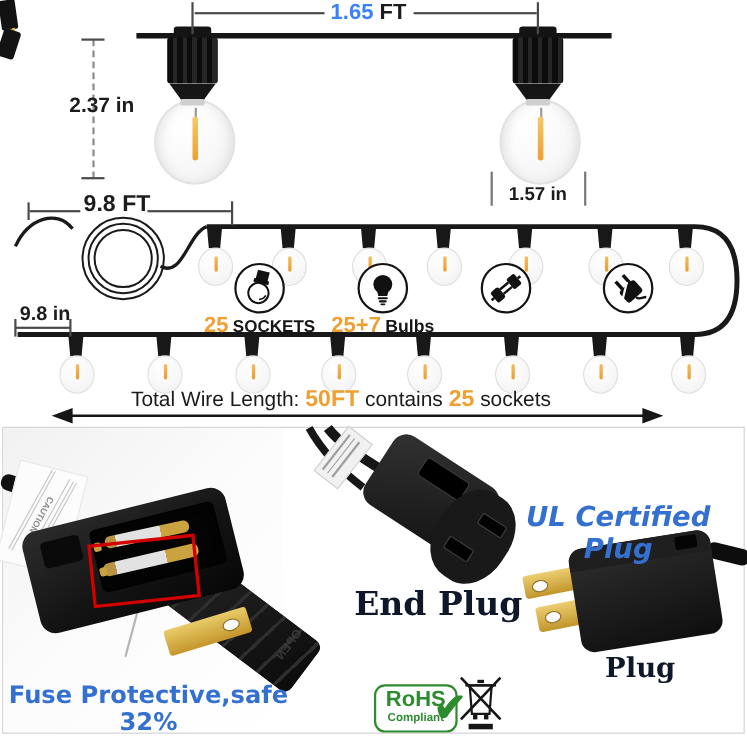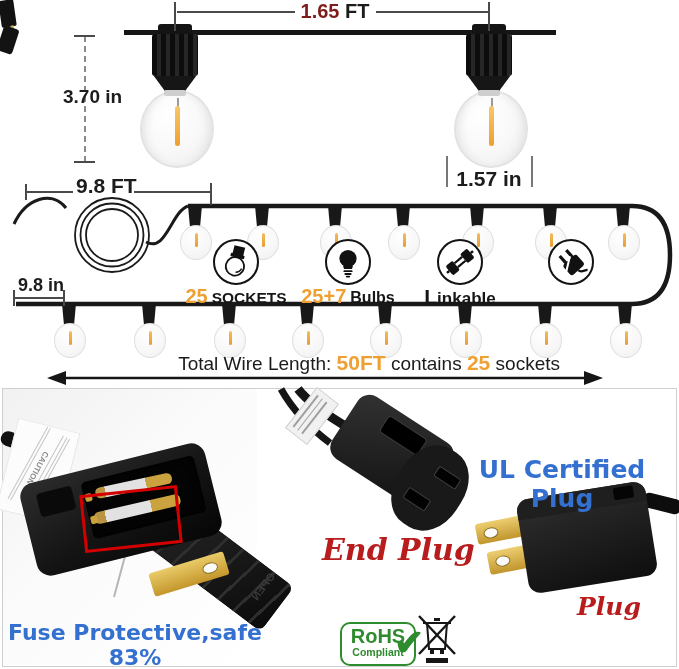--- a/index.html
+++ b/index.html
@@ -6,21 +6,21 @@
   #canvas{position:relative;width:679px;height:669px;background:#fff;overflow:hidden;
           font-family:"Liberation Sans",sans-serif;color:#111;}
   .abs{position:absolute;}
   
   #wires{position:absolute;left:0;top:0;z-index:2;pointer-events:none;}
   .cord{stroke:#1a1a1a;stroke-width:3;fill:none;}
   .wire{stroke:#191919;stroke-width:4.5;fill:none;}
   .coil{stroke:#1a1a1a;stroke-width:1.8;fill:none;}
   
   .meas{font-weight:700;color:#1c1c1c;white-space:nowrap;z-index:6;}
-  .orange{color:#7f1d1d;}
+  .orange{color:#3b82f6;}
   .tickv{position:absolute;width:2px;background:#4a4a4a;z-index:5;}
   .tickh{position:absolute;height:2px;background:#4a4a4a;z-index:5;}
   .dashv{position:absolute;width:0;border-left:2px dashed #8a8a8a;z-index:5;}
   
   .topwire{position:absolute;left:124px;top:30px;width:432px;height:5px;background:#161616;z-index:3;}
   .bsock{position:absolute;width:46px;z-index:4;}
   .bsock .clip{position:absolute;left:6px;top:0;width:34px;height:12px;background:#141414;border-radius:3px;}
   .bsock .body{position:absolute;left:0;top:10px;width:46px;height:42px;border-radius:3px;
     background:repeating-linear-gradient(90deg,#0c0c0c 0 5px,#262626 5px 9px);}
   .bsock .cap{position:absolute;left:0;top:52px;width:46px;height:15px;background:#161616;
@@ -48,21 +48,21 @@
   
   .featc{position:absolute;width:42px;height:42px;border:2.5px solid #131313;border-radius:50%;
     z-index:6;background:#fff;display:flex;align-items:center;justify-content:center;}
   .featlbl{position:absolute;width:150px;text-align:center;font-size:16px;font-weight:700;
     white-space:nowrap;z-index:6;color:#161616;}
   .featlbl .n{color:#EFA032;font-size:20px;font-weight:800;margin-right:4px;}
   .featlbl.dark .n{color:#161616;}
   .lk{font-size:17px;}
   .lk::first-letter{font-size:21px;}
   
-  .totwire{left:60px;top:351px;width:500px;text-align:right;font-size:19px;color:#1b1b1b;z-index:6;white-space:nowrap;}
+  .totwire{left:60px;top:351px;width:500px;text-align:center;font-size:19px;color:#1b1b1b;z-index:6;white-space:nowrap;}
   .totwire b{color:#EFA032;font-size:21px;}
   
   .photobox{left:2px;top:388px;width:673px;height:277px;border:1px solid #cfcfcf;background:#fff;z-index:1;}
   .photoL{left:3px;top:389px;width:254px;height:276px;z-index:1;
     background:linear-gradient(135deg,#f1f1f1 0%,#fbfbfb 45%,#ffffff 100%);}
   
   .cstub{left:0;top:437px;width:52px;height:15px;background:#101010;border-radius:7px;
     transform:rotate(18deg);z-index:3;}
   .ctag{left:6px;top:424px;width:62px;height:92px;background:#fcfcfc;border:1px solid #e6e6e6;
     transform:rotate(14deg);z-index:3;overflow:hidden;}
@@ -98,21 +98,21 @@
   .elabel{left:286px;top:402px;width:50px;height:26px;background:#f1f1f1;border:1px solid #d0d0d0;
     transform:rotate(-52deg);z-index:3;}
   .elabel .ln{height:1.5px;background:#9f9f9f;margin:4px 5px;}
   .ebody{left:336px;top:414px;width:112px;height:74px;border-radius:14px;transform:rotate(33deg);
     background:linear-gradient(150deg,#323232,#121212);z-index:4;}
   .ebody .slot{position:absolute;left:34px;top:8px;width:44px;height:18px;background:#000;
     border:1px solid #3a3a3a;border-radius:4px;}
   .eface{left:396px;top:444px;width:68px;height:88px;border-radius:45%;transform:rotate(33deg);
     background:#191919;z-index:5;}
   .eface .sl{position:absolute;background:#020202;border:1px solid #404040;border-radius:2px;}
-  .script{font-family:"DejaVu Serif",serif;font-style:italic;font-weight:700;color:#b91c1c;z-index:6;white-space:nowrap;}
+  .script{font-family:"DejaVu Serif",serif;font-weight:700;color:#0f172a;z-index:6;white-space:nowrap;}
   .note{font-family:"DejaVu Serif",serif;font-style:italic;font-weight:700;font-size:12.5px;color:#222;z-index:6;white-space:nowrap;}
   .cemark{left:283px;top:626px;font-size:38px;font-weight:700;letter-spacing:7px;color:#0a0a0a;z-index:6;}
   .rohs{left:340px;top:622px;width:72px;height:40px;border:2.5px solid #2E8B2E;border-radius:10px;
     z-index:6;text-align:center;color:#2E8B2E;background:#fff;}
   .rohs .r1{font-size:20px;font-weight:700;line-height:22px;margin-top:1px;}
   .rohs .r2{font-size:10.5px;font-weight:700;line-height:11px;}
   .chk{left:394px;top:622px;font-size:36px;font-weight:800;color:#2E8B2E;z-index:7;}
   
   .ubody{left:522px;top:490px;width:130px;height:95px;border-radius:12px;transform:rotate(-9deg);
     background:linear-gradient(170deg,#2f2f2f,#0e0e0e);z-index:4;}
@@ -177,28 +177,28 @@
     <div class="clip"></div>
       <div class="body"></div>
       <div class="cap"></div>
       <div class="ring"></div>
   </div>
   <div class="bbulb" style="left:454px;top:90px;">
     <div class="stem"></div>
       <div class="fil"></div>
   </div>
 
-  <div class="abs meas" style="left:63px;top:86px;font-size:19px;">3.70 in</div>
+  <div class="abs meas" style="left:63px;top:86px;font-size:19px;">2.37 in</div>
   <div class="dashv" style="left:84px;top:36px;height:126px;"></div>
   <div class="tickh" style="left:74px;top:35px;width:21px;height:1.5px;"></div>
   <div class="tickh" style="left:74px;top:161px;width:21px;height:1.5px;"></div>
 
   <div class="tickv" style="left:446px;top:156px;height:31px;background:#777;"></div>
   <div class="tickv" style="left:531px;top:156px;height:31px;background:#777;"></div>
-  <div class="abs meas" style="left:449px;top:167px;width:80px;text-align:center;font-size:21px;">1.57 in</div>
+  <div class="abs meas" style="left:449px;top:167px;width:80px;text-align:center;font-size:17px;">1.57 in</div>
 
   <div class="abs meas" style="left:76px;top:174px;font-size:21px;">9.8 FT</div>
   <div class="tickh" style="left:27px;top:191px;width:46px;height:1.5px;"></div>
   <div class="tickh" style="left:134px;top:191px;width:77px;height:1.5px;"></div>
   <div class="tickv" style="left:25px;top:184px;height:16px;"></div>
   <div class="tickv" style="left:210px;top:183px;height:22px;"></div>
 
 
   <div class="mplug">
       <div class="p1"></div>
@@ -345,21 +345,20 @@
       </g>
     </svg>
   </div>
 
   <div class="featlbl" style="left:161px;top:285px;">
     <span class="n">25</span><span style="font-size:15.5px;">SOCKETS</span>
   </div>
   <div class="featlbl" style="left:273px;top:285px;">
     <span class="n">25+7</span><span>Bulbs</span>
   </div>
-  <div class="featlbl lk" style="left:385px;top:285px;">Linkable</div>
 
   <div class="abs totwire">
     <span>Total Wire Length: </span><b>50FT</b><span> contains </span><b>25</b><span> sockets</span>
   </div>
 
   <div class="abs photobox"></div>
   <div class="abs photoL"></div>
 
   <div class="abs cstub"></div>
   <div class="abs ctag">
@@ -378,21 +377,21 @@
       <div class="fuse" style="left:12px;top:10px;width:78px;transform:rotate(2deg);"></div>
       <div class="fuse" style="left:5px;top:33px;width:88px;height:12px;transform:rotate(1deg);"></div>
       <div class="fpin" style="left:1px;top:12px;"></div>
       <div class="fpin" style="left:1px;top:35px;"></div>
     </div>
   </div>
   <div class="abs prongL">
       <div class="h"></div>
     </div>
   <div class="abs redbox"></div>
-  <div class="abs bluecap" style="left:4px;top:620px;width:262px;text-align:center;font-size:22px;">Fuse Protective,safe 83%</div>
+  <div class="abs bluecap" style="left:4px;top:620px;width:262px;text-align:center;font-size:22px;">Fuse Protective,safe 32%</div>
 
   <div class="abs elabel">
     <div class="ln"></div>
       <div class="ln"></div>
       <div class="ln"></div>
   </div>
   <div class="abs ebody">
       <div class="slot"></div>
     </div>
   <div class="abs eface">
@@ -410,27 +409,27 @@
     <path d="M13,16 L33,16 L31,42 L15,42 Z" fill="none" stroke="#161616" stroke-width="2"></path>
     <line x1="9" y1="16" x2="37" y2="16" stroke="#161616" stroke-width="2"></line>
     <rect x="20" y="11" width="6" height="3" fill="#161616"></rect>
     <rect x="16" y="43" width="4" height="4" fill="#161616"></rect>
     <rect x="26" y="43" width="4" height="4" fill="#161616"></rect>
     <line x1="5" y1="9" x2="41" y2="47" stroke="#161616" stroke-width="2.4"></line>
     <line x1="41" y1="9" x2="5" y2="47" stroke="#161616" stroke-width="2.4"></line>
     <rect x="12" y="51" width="22" height="5" fill="#161616"></rect>
   </svg>
 
-  <div class="abs bluecap" style="left:477px;top:455px;width:170px;text-align:center;font-size:25px;">UL Certified Plug</div>
+  <div class="abs bluecap" style="left:477px;top:455px;width:170px;text-align:center;font-size:25px;font-style:italic;">UL Certified Plug</div>
   <div class="abs ubody">
     <div class="strip"></div>
       <div class="notch"></div>
   </div>
   <div class="abs uprong" style="left:476px;top:518px;width:64px;height:21px;">
       <div class="h"></div>
     </div>
   <div class="abs uprong" style="left:488px;top:546px;width:66px;height:23px;">
       <div class="h"></div>
     </div>
   <div class="abs ucord"></div>
-  <div class="abs script" style="left:577px;top:592px;font-size:25px;">Plug</div>
+  <div class="abs script" style="left:550px;top:592px;font-size:25px;">Plug</div>
 
 </div>
 
 </body></html>

